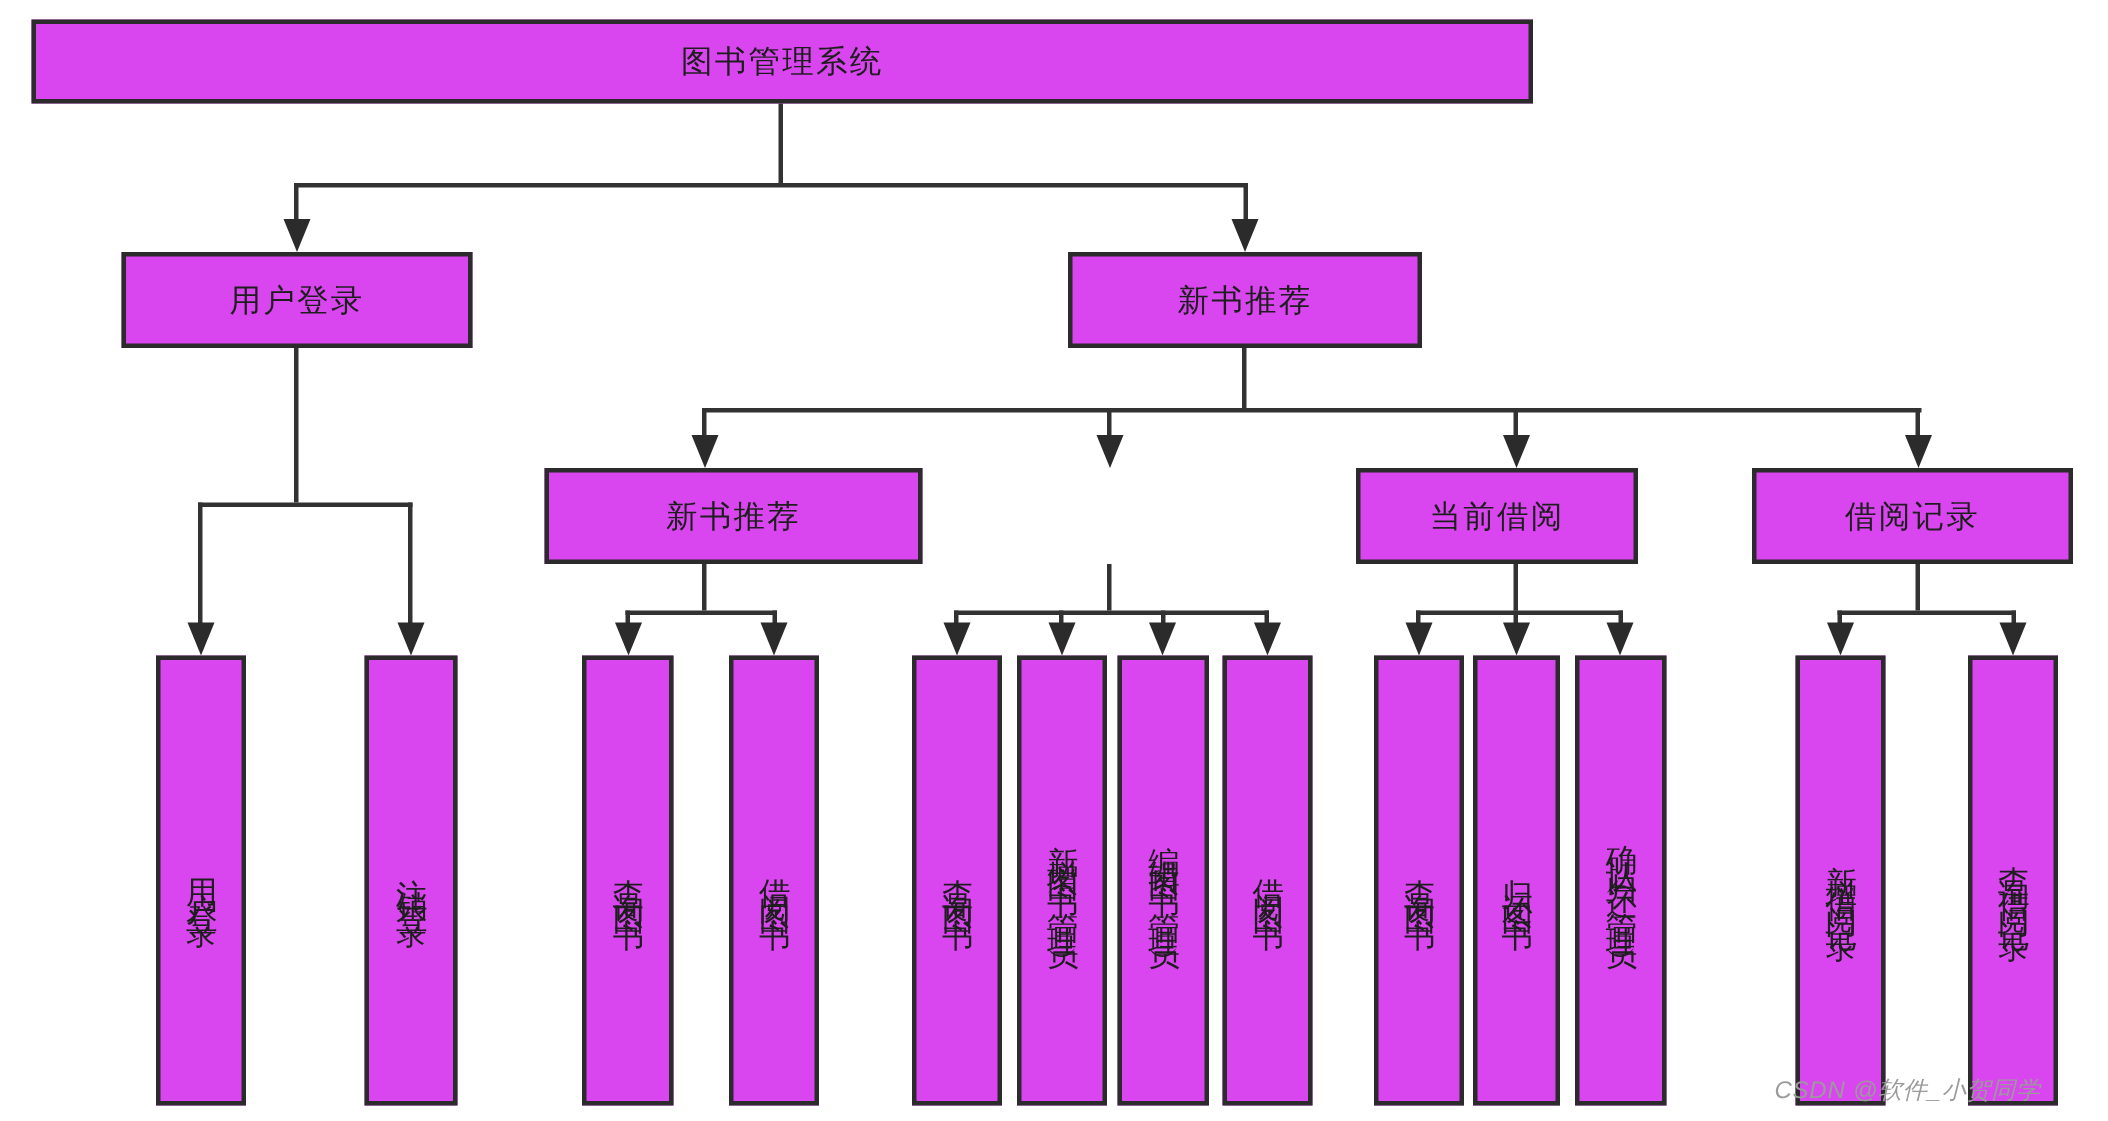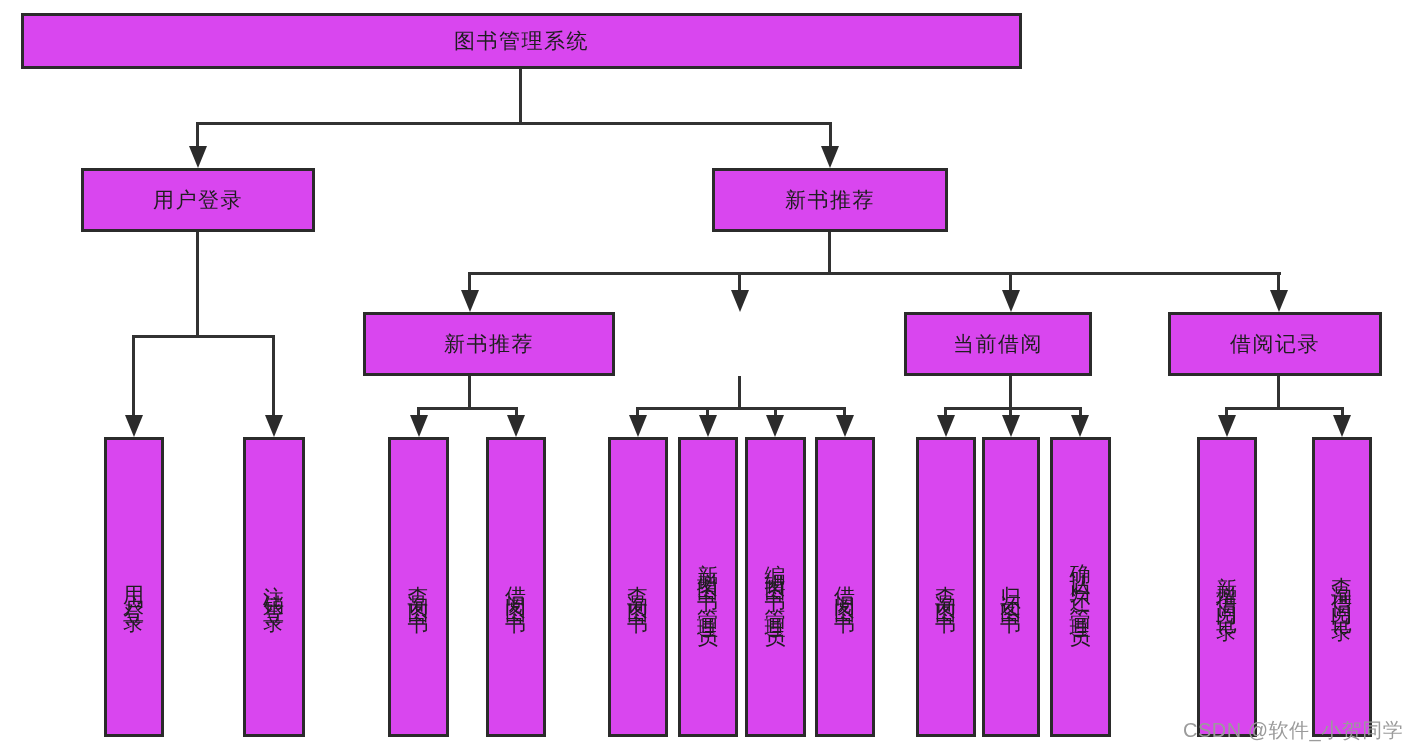--- a/index.html
+++ b/index.html
@@ -18,22 +18,22 @@
     letter-spacing:9px;line-height:1;white-space:nowrap;
   }
   .hl{position:absolute;height:3px;background:#323232;}
   .vl{position:absolute;width:3px;background:#323232;}
   .ar{
     position:absolute;width:0;height:0;
     border-left:9px solid transparent;border-right:9px solid transparent;
     border-top:22px solid #2b2b2b;
   }
   .wm{
-    position:absolute;left:1183px;top:717px;font-size:20px;color:#9b9b9b;
-    letter-spacing:0.5px;white-space:nowrap;
+    position:absolute;left:1183px;top:717px;font-size:16px;color:#9b9b9b;
+    letter-spacing:0.5px;white-space:nowrap;font-style:italic;
   }
 </style>
 </head>
 <body>
 
 <div class="canvas">
 
   <div class="box h" style="left:21px;top:13px;width:1001px;height:56px">
     <span>图书管理系统</span>
   </div>

